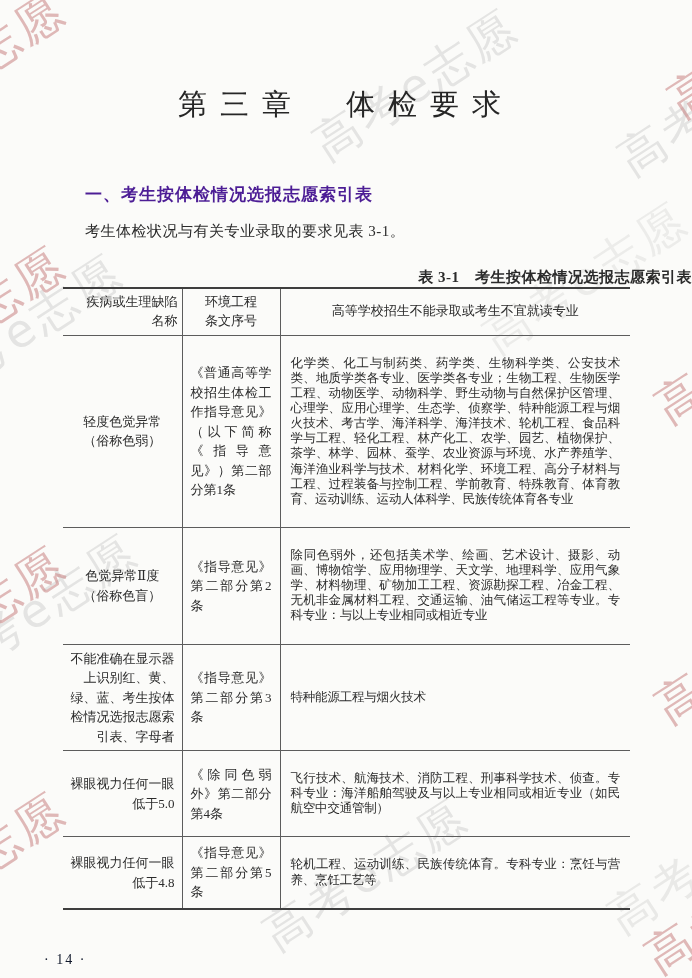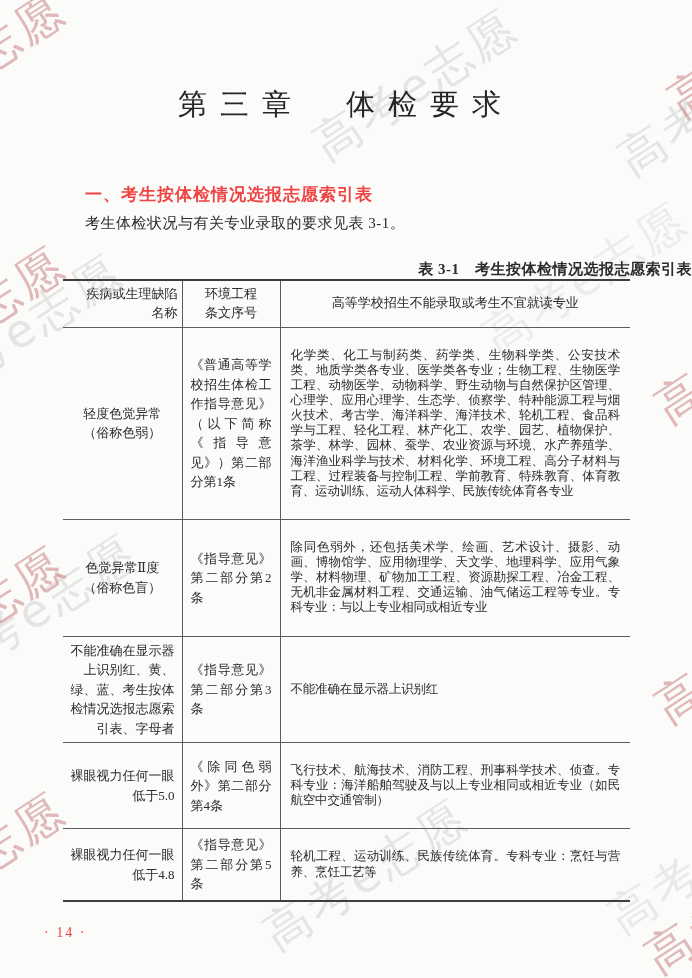--- a/index.html
+++ b/index.html
@@ -46,24 +46,24 @@
     margin:0; padding-top:85px;
     text-align:center;
     font-size:29px; font-weight:500;
     letter-spacing:13px;
     color:#262626;
   }
   .section-heading {
     margin:58px 0 0 85px;
     font-size:17px; font-weight:bold;
     letter-spacing:1px;
-    color:#ef4444;
+    color:#4c1d95;
   }
   .intro {
-    margin:8px 0 0 85px;
+    margin:16px 0 0 85px;
     font-size:15px; letter-spacing:0.5px;
   }
   .table-caption {
     margin:27px 0 0 0;
     text-align:right;
     font-size:15px; font-weight:bold;
     letter-spacing:0.5px;
   }
   table.index-table {
     margin-left:63px;
@@ -92,23 +92,23 @@
   td.c3 { padding:20px 10px; line-height:1.21; text-align:justify; font-size:12.5px; letter-spacing:-0.2px; }
   tr.hrow  { height:42px; }
   tr.r1 { height:172px; }
   tr.r2 { height:93px; }
   tr.r3 { height:107px; }
   tr.r4 { height:90px; }
   tr.r5 { height:60px;margin-top:12px; }
   tr.r6 { height:63px; }
   .page-number {
     position:absolute;
-    left:44px; top:925px;
+    left:44px; top:952px;
     font-size:14px; letter-spacing:2px;
-    color:#ef4444;
+    color:#0f172a;
   }
 </style>
 </head>
 <body>
 
 <div class="page">
 
   <div>
     <span class="wm wm-gray wm1">高考e志愿</span>
     <span class="wm wm-gray wm2">高考e志愿</span>
@@ -160,21 +160,21 @@
         </tr>
         <tr class="r2">
           <td class="c1 center">色觉异常Ⅱ度
 （俗称色盲）</td>
           <td class="c2">《指导意见》第二部分第2条</td>
           <td class="c3">除同色弱外，还包括美术学、绘画、艺术设计、摄影、动画、博物馆学、应用物理学、天文学、地理科学、应用气象学、材料物理、矿物加工工程、资源勘探工程、冶金工程、无机非金属材料工程、交通运输、油气储运工程等专业。专科专业：与以上专业相同或相近专业</td>
         </tr>
         <tr class="r4">
           <td class="c1">不能准确在显示器上识别红、黄、绿、蓝、考生按体检情况选报志愿索引表、字母者</td>
           <td class="c2">《指导意见》第二部分第3条</td>
-          <td class="c3">不能准确在显示器上识别红</td>
+          <td class="c3">特种能源工程与烟火技术</td>
         </tr>
         <tr class="r5">
           <td class="c1">裸眼视力任何一眼低于5.0</td>
           <td class="c2">《除同色弱外》第二部分第4条</td>
           <td class="c3">飞行技术、航海技术、消防工程、刑事科学技术、侦查。专科专业：海洋船舶驾驶及与以上专业相同或相近专业（如民航空中交通管制）</td>
         </tr>
         <tr class="r6">
           <td class="c1">裸眼视力任何一眼低于4.8</td>
           <td class="c2">《指导意见》第二部分第5条</td>
           <td class="c3">轮机工程、运动训练、民族传统体育。专科专业：烹饪与营养、烹饪工艺等</td>

